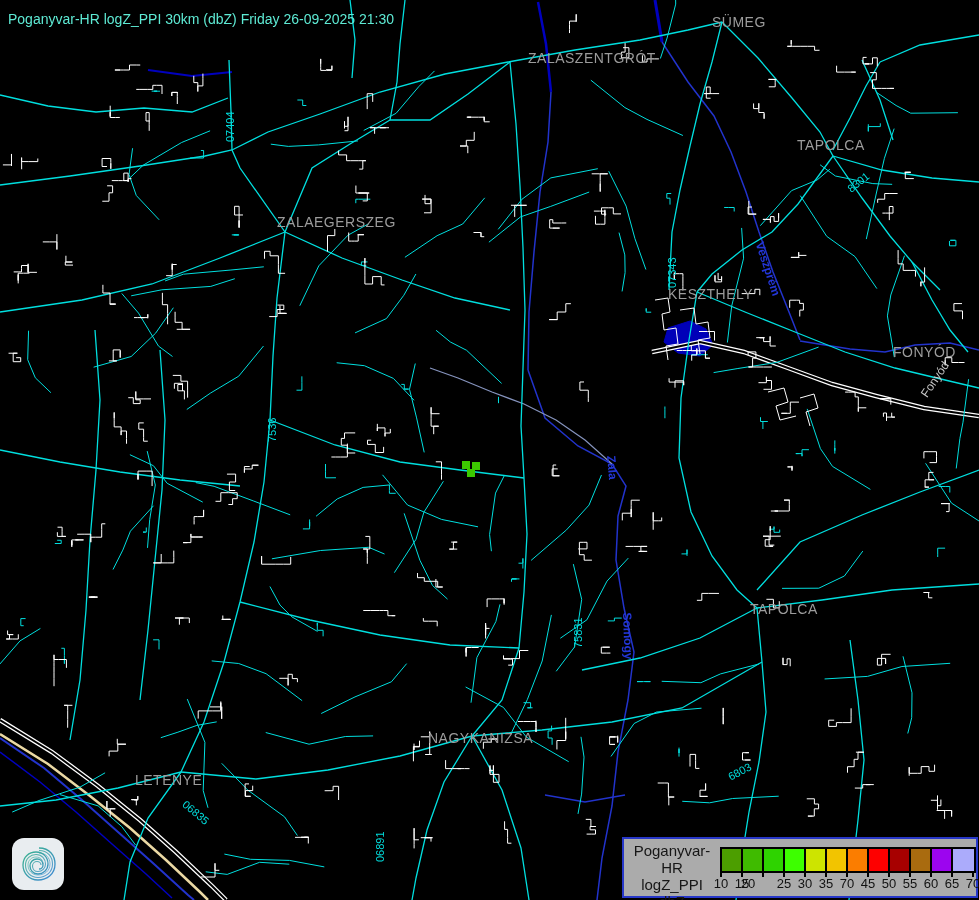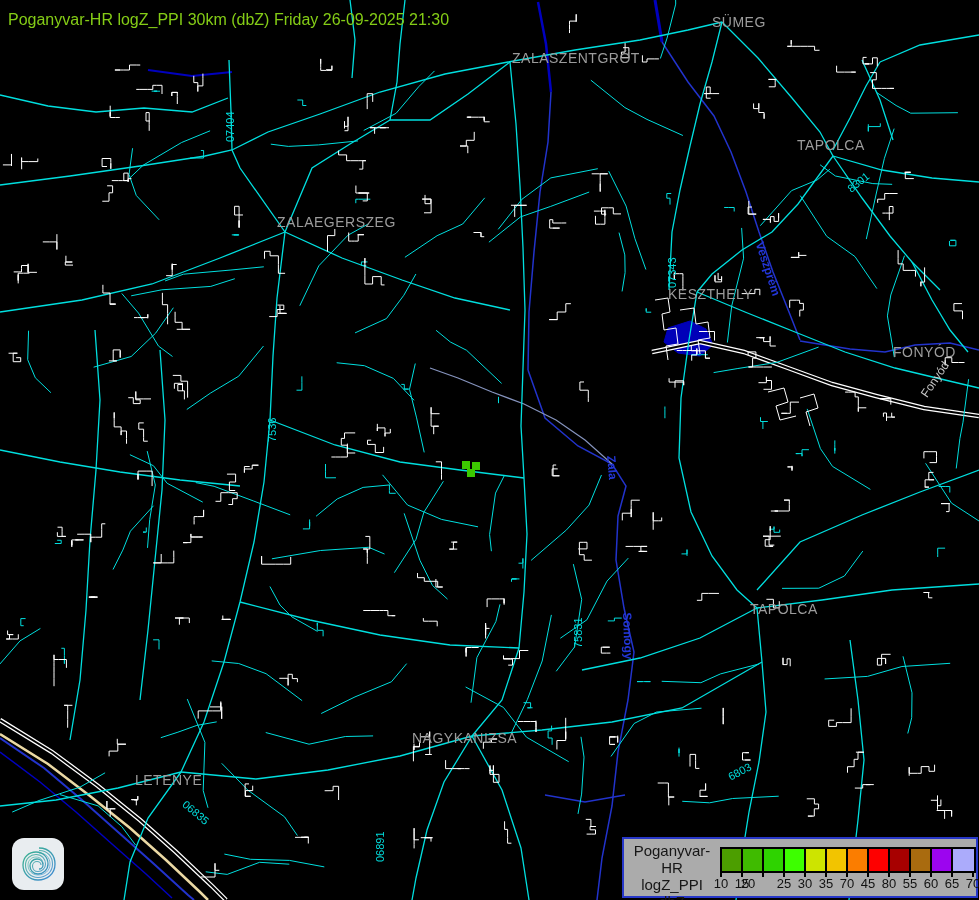--- a/index.html
+++ b/index.html
@@ -1,19 +1,19 @@
 <!DOCTYPE html>
 <html><head>
 <meta charset="utf-8">
 <style>
   html,body{margin:0;padding:0;background:#000;}
   .screen{position:relative;width:979px;height:900px;background:#000;overflow:hidden;
           font-family:"Liberation Sans",sans-serif;}
   .map-svg{position:absolute;left:0;top:0;}
-  .title{position:absolute;left:8px;top:11px;color:#84cc16;font-size:16px;white-space:nowrap;}
+  .title{position:absolute;left:8px;top:11px;color:#5eead4;font-size:14px;white-space:nowrap;}
   .town{position:absolute;color:#9c9c9c;font-size:14px;letter-spacing:.5px;white-space:nowrap;}
   .roadlbl{position:absolute;color:#00dcdc;font-size:11px;white-space:nowrap;transform-origin:left top;}
   .waterlbl{position:absolute;color:#2336d6;font-size:12px;font-weight:bold;white-space:nowrap;transform-origin:left top;}
   .raillbl{position:absolute;color:#c9c9c9;font-size:12px;white-space:nowrap;transform-origin:left top;}
   .echo-px{position:absolute;width:8px;height:8px;}
   .logo{position:absolute;left:12px;top:838px;width:52px;height:52px;background:#e9edf0;
         border-radius:12px;display:flex;align-items:center;justify-content:center;}
   
   .legend{position:absolute;left:622px;top:837px;width:352px;height:57px;background:#ababab;
           border:2px solid #2737c8;}
@@ -378,28 +378,28 @@
         <path d="M770.8553075706586,511.0176517581567L778.0,511.0L774.7,511.0L778.1,511.0L784.0,511.0L789.3,511.0L789.3,504.3L789.3,500.1L784.0,500.1L789.9,500.1" stroke="#ffffff" stroke-width="1" fill="none"></path>
         <path d="M745.061393996235,759.9842166719027L750.5,760.0L742.5,760.0L742.5,752.7L748.9,752.7L745.4,752.7" stroke="#ffffff" stroke-width="1" fill="none"></path>
         <path d="M535.9784719846211,720.6515646283515L536.0,727.7L536.0,732.0L536.0,727.5L536.0,721.5L530.8,721.5L523.6,721.5L517.9,721.5" stroke="#ffffff" stroke-width="1" fill="none"></path>
         <path d="M889.3307474218309,220.12809524592012L889.3,211.6L889.3,206.5L893.0,206.5L893.0,213.1L885.5,213.1L882.4,213.1" stroke="#ffffff" stroke-width="1" fill="none"></path>
         <path d="M457.2483820184134,549.1152817336842L449.3,549.1L453.4,549.1L453.4,545.2L453.4,542.1L457.2,542.1L451.2,542.1" stroke="#ffffff" stroke-width="1" fill="none"></path>
       </g>
   </svg>
 
   <div class="title">Poganyvar-HR logZ_PPI 30km (dbZ) Friday 26-09-2025 21:30</div>
 
-  <div class="town" style="left:512px;top:50px">ZALASZENTGRÓT</div>
+  <div class="town" style="left:528px;top:50px">ZALASZENTGRÓT</div>
   <div class="town" style="left:712px;top:14px">SÜMEG</div>
   <div class="town" style="left:797px;top:137px">TAPOLCA</div>
   <div class="town" style="left:277px;top:214px">ZALAEGERSZEG</div>
   <div class="town" style="left:668px;top:286px">KESZTHELY</div>
   <div class="town" style="left:893px;top:344px">FONYÓD</div>
   <div class="town" style="left:750px;top:601px">TAPOLCA</div>
-  <div class="town" style="left:412px;top:730px">NAGYKANIZSA</div>
+  <div class="town" style="left:428px;top:730px">NAGYKANIZSA</div>
   <div class="town" style="left:135px;top:772px">LETENYE</div>
 
   <div class="roadlbl" style="left:224px;top:142px;transform:rotate(-90deg)">07404</div>
   <div class="roadlbl" style="left:266px;top:442px;transform:rotate(-90deg)">7536</div>
   <div class="roadlbl" style="left:666px;top:288px;transform:rotate(-90deg)">07343</div>
   <div class="roadlbl" style="left:845px;top:185px;transform:rotate(-38deg)">8301</div>
   <div class="roadlbl" style="left:572px;top:648px;transform:rotate(-90deg)">75831</div>
   <div class="roadlbl" style="left:374px;top:862px;transform:rotate(-90deg)">06891</div>
   <div class="roadlbl" style="left:188px;top:798px;transform:rotate(40deg)">06835</div>
   <div class="roadlbl" style="left:726px;top:772px;transform:rotate(-28deg)">6803</div>
@@ -466,19 +466,19 @@
     <div class="legend-tick" style="left:327px"></div>
     <div class="legend-tick" style="left:348px"></div>
     <span class="legend-num" style="left:97px">10</span>
     <span class="legend-num" style="left:118px">15</span>
     <span class="legend-num" style="left:124px">20</span>
     <span class="legend-num" style="left:160px">25</span>
     <span class="legend-num" style="left:181px">30</span>
     <span class="legend-num" style="left:202px">35</span>
     <span class="legend-num" style="left:223px">70</span>
     <span class="legend-num" style="left:244px">45</span>
-    <span class="legend-num" style="left:265px">80</span>
+    <span class="legend-num" style="left:265px">50</span>
     <span class="legend-num" style="left:286px">55</span>
     <span class="legend-num" style="left:307px">60</span>
     <span class="legend-num" style="left:328px">65</span>
     <span class="legend-num" style="left:349px">70</span>
   </div>
 </div>
 
 </body></html>

